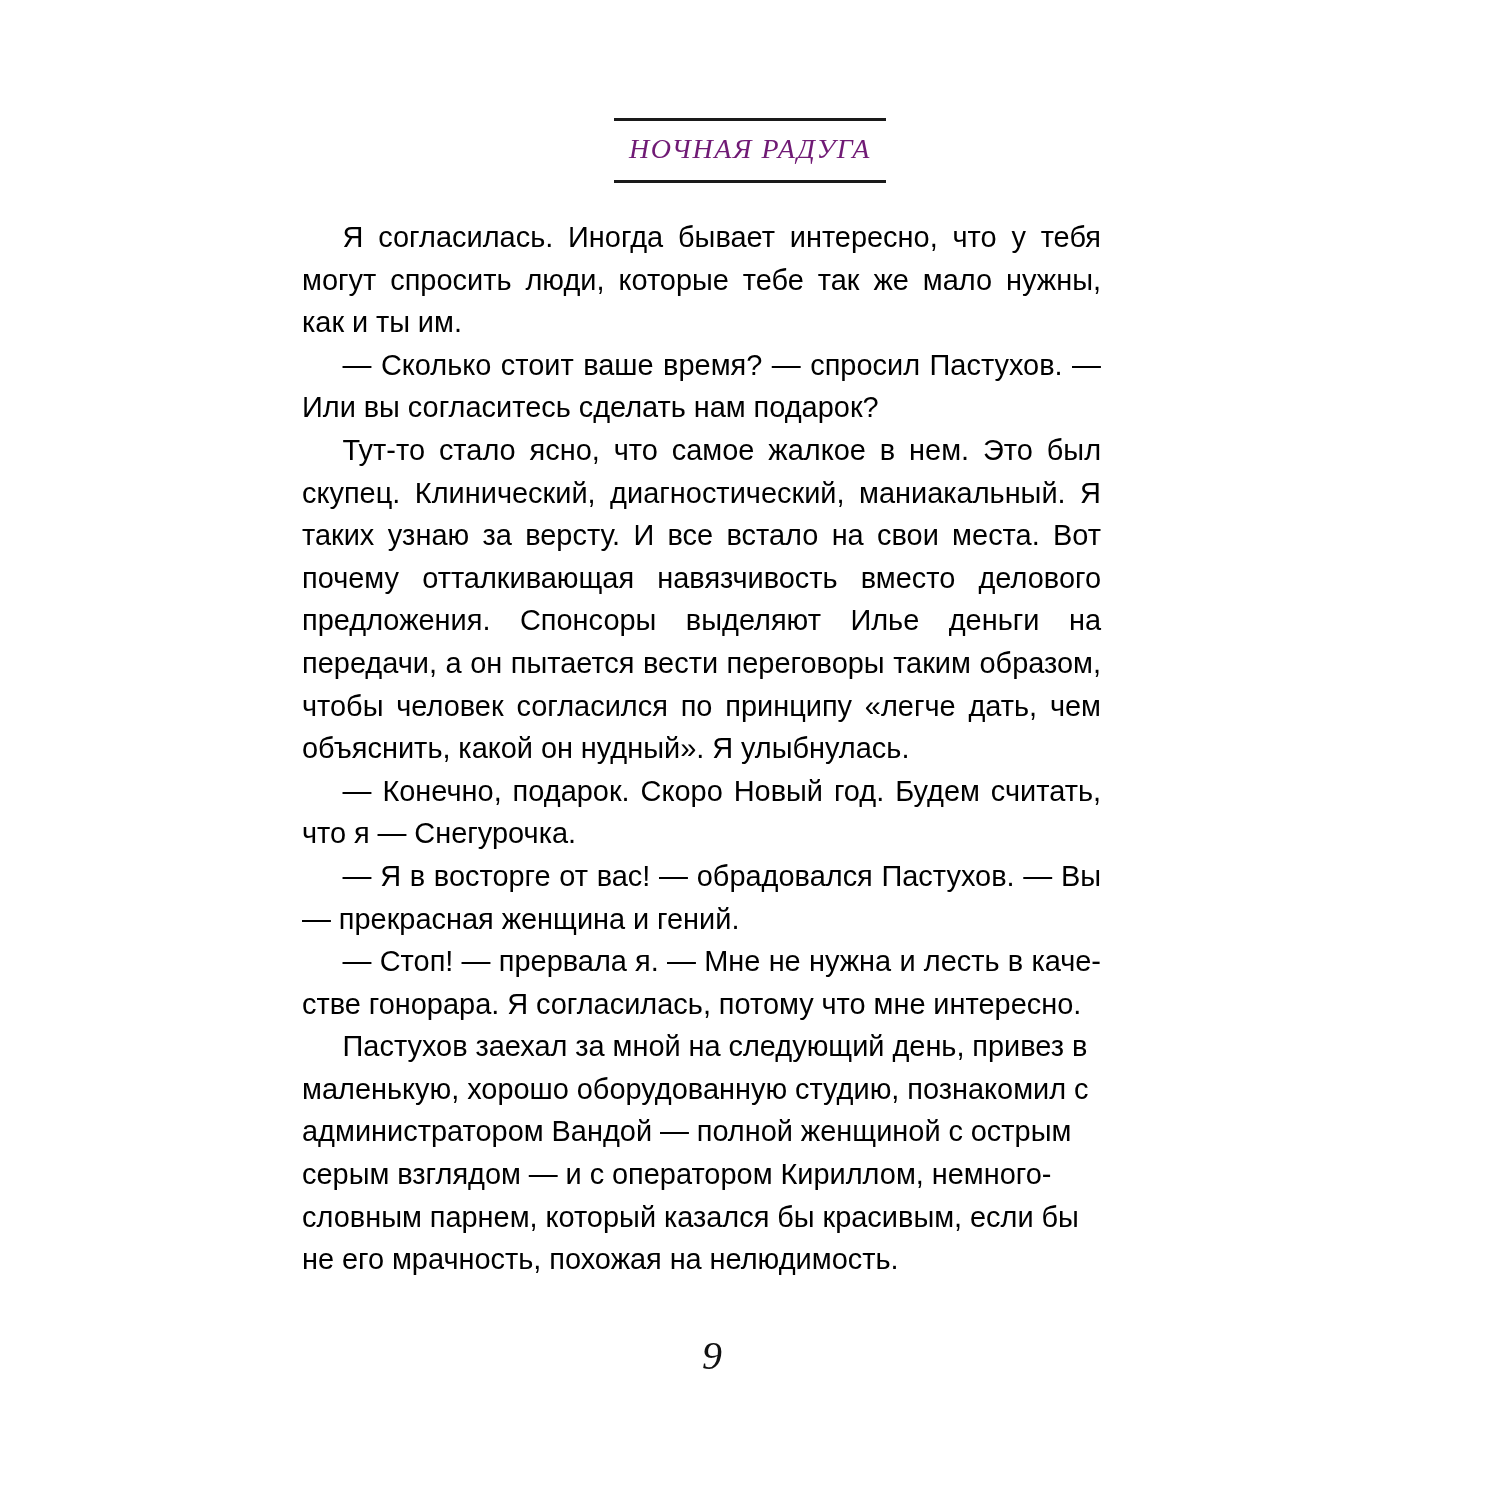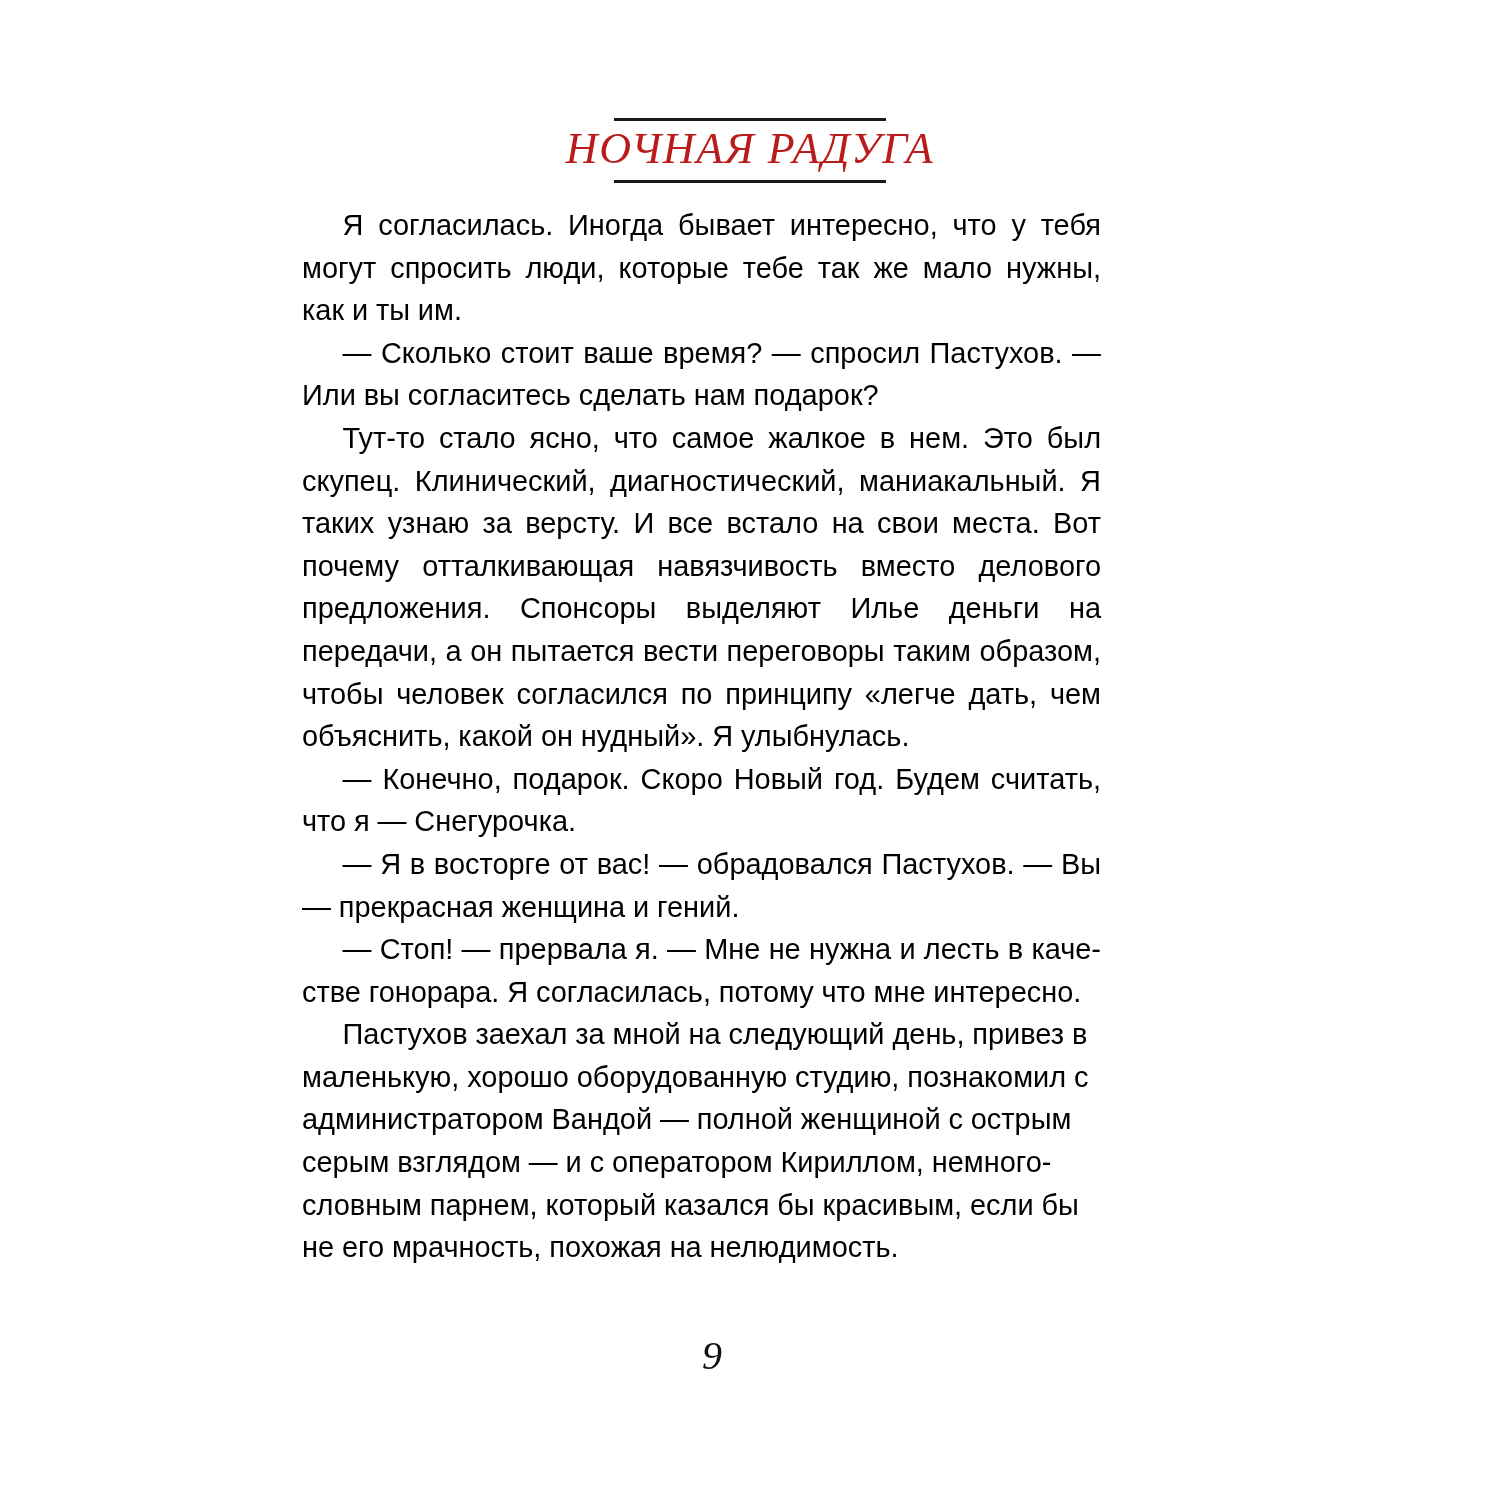--- a/index.html
+++ b/index.html
@@ -35,33 +35,33 @@
     border-top: 3px solid #1a1a1a;
   }
 
   .rule-top   { margin-bottom: 3px; }
   .rule-bottom{ margin-top: 6px; }
 
   .running-head-title {
     font-family: "Liberation Serif", "DejaVu Serif", serif;
     font-style: italic;
     font-weight: 400;
-    font-size: 44px;
+    font-size: 28px;
     line-height: 50px;
     letter-spacing: 1.6px;
-    color: #b91c1c;
+    color: #701a75;
     white-space: nowrap;
     text-align: right;
   }
 
   
   .text-column {
     position: absolute;
     left: 302px;
-    top: 204px;
+    top: 216px;
     width: 828px;
   }
 
   .body-par {
     font-family: "Liberation Sans Narrow", "Liberation Sans", "DejaVu Sans", sans-serif;
     font-size: 30px;
     line-height: 42.6px;
     color: #000000;
     text-align: justify;
     text-justify: inter-word;

